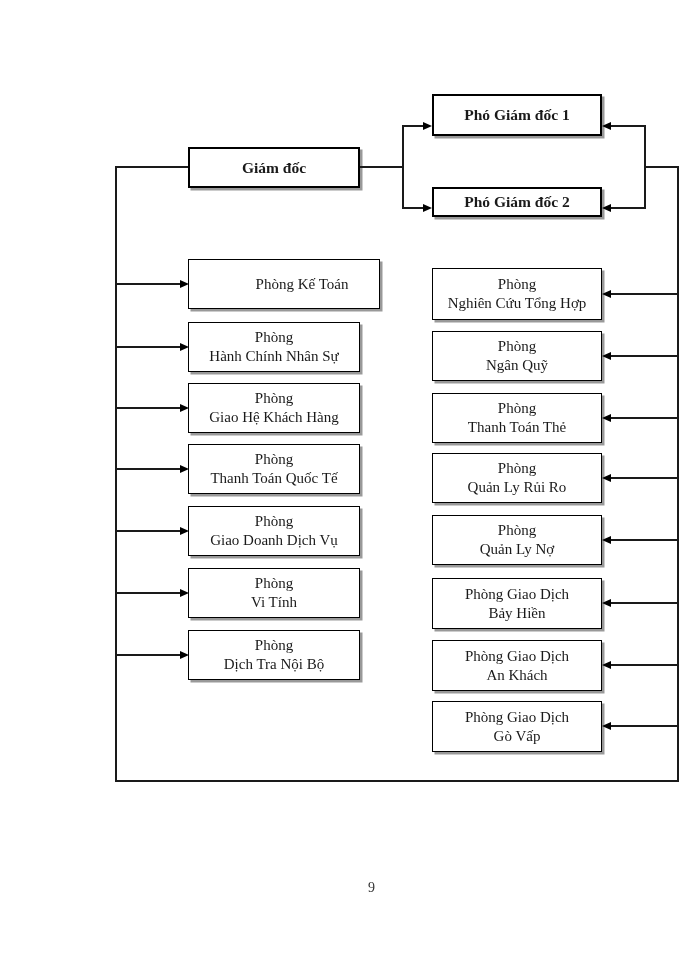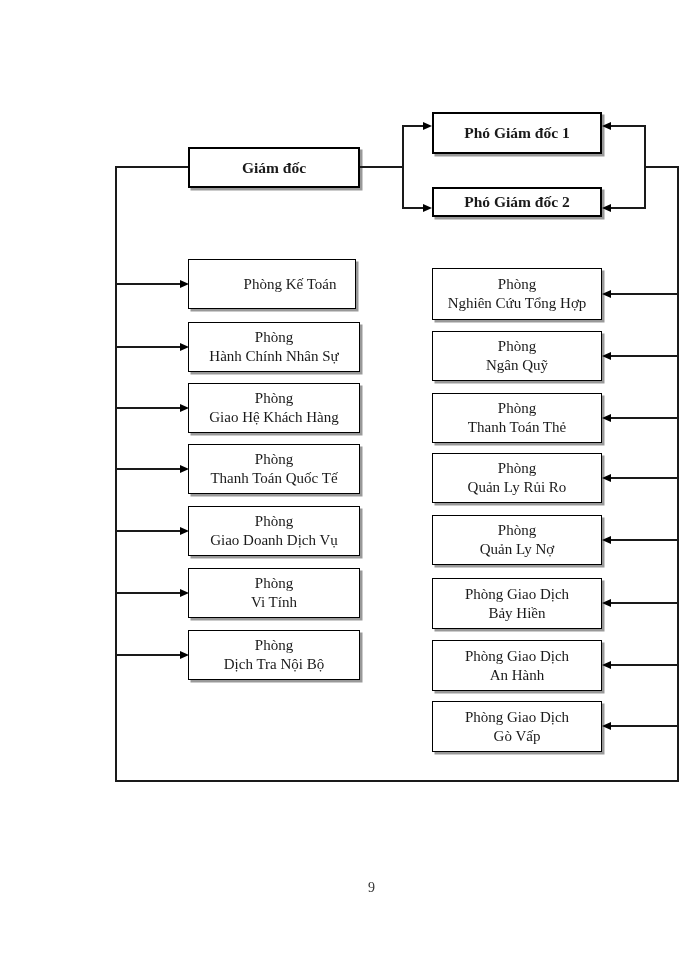--- a/index.html
+++ b/index.html
@@ -67,29 +67,29 @@
 </style>
 </head>
 <body>
 
 <div class="page">
 
   <div class="box top-box" style="left:188px; top:147px; width:172px; height:41px;">
     <div>Giám đốc</div>
   </div>
 
-  <div class="box top-box" style="left:432px; top:112px; width:170px; height:42px;">
+  <div class="box top-box" style="left:432px; top:94px; width:170px; height:42px;">
     <div>Phó Giám đốc 1</div>
   </div>
 
   <div class="box top-box" style="left:432px; top:187px; width:170px; height:30px;">
     <div>Phó Giám đốc 2</div>
   </div>
 
-  <div class="box dept" style="left:188px; top:259px; width:168px; height:50px;padding-left:36px;">
+  <div class="box dept" style="left:188px; top:259px; width:192px; height:50px;padding-left:36px;">
     <div>Phòng Kế Toán</div>
     <div></div>
   </div>
 
   <div class="box dept" style="left:188px; top:322px; width:172px; height:50px;">
     <div>Phòng</div>
     <div>Hành Chính Nhân Sự</div>
   </div>
 
   <div class="box dept" style="left:188px; top:383px; width:172px; height:50px;">
@@ -142,21 +142,21 @@
     <div>Quản Ly Nợ</div>
   </div>
 
   <div class="box dept" style="left:432px; top:578px; width:170px; height:51px;">
     <div>Phòng Giao Dịch</div>
     <div>Bảy Hiền</div>
   </div>
 
   <div class="box dept" style="left:432px; top:640px; width:170px; height:51px;">
     <div>Phòng Giao Dịch</div>
-    <div>An Hành</div>
+    <div>An Khách</div>
   </div>
 
   <div class="box dept" style="left:432px; top:701px; width:170px; height:51px;">
     <div>Phòng Giao Dịch</div>
     <div>Gò Vấp</div>
   </div>
 
   <div class="vline" style="left:115px; top:166px; height:616px;"></div>
   <div class="vline" style="left:677px; top:166px; height:616px;"></div>
   <div class="hline" style="left:115px; top:780px; width:564px;"></div>

